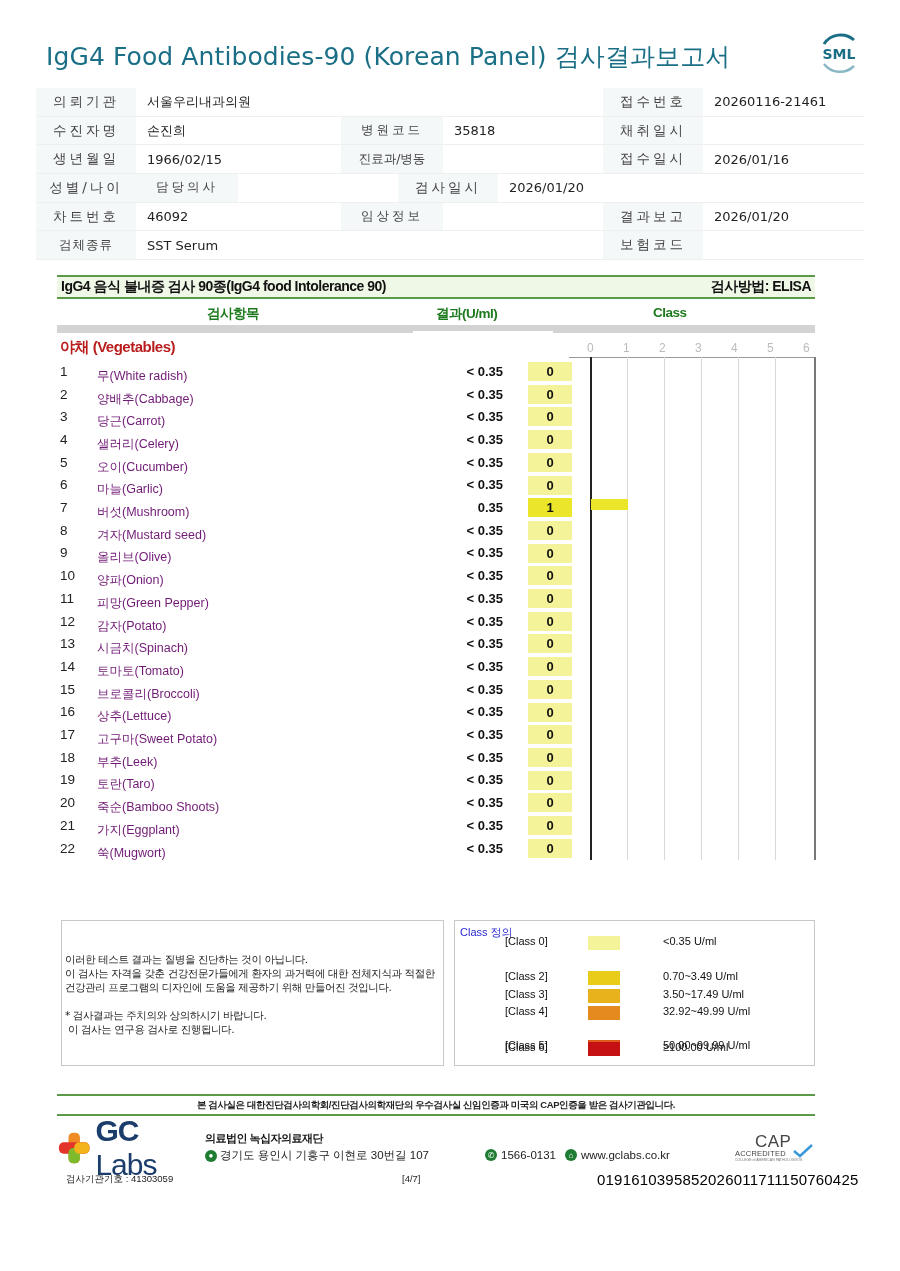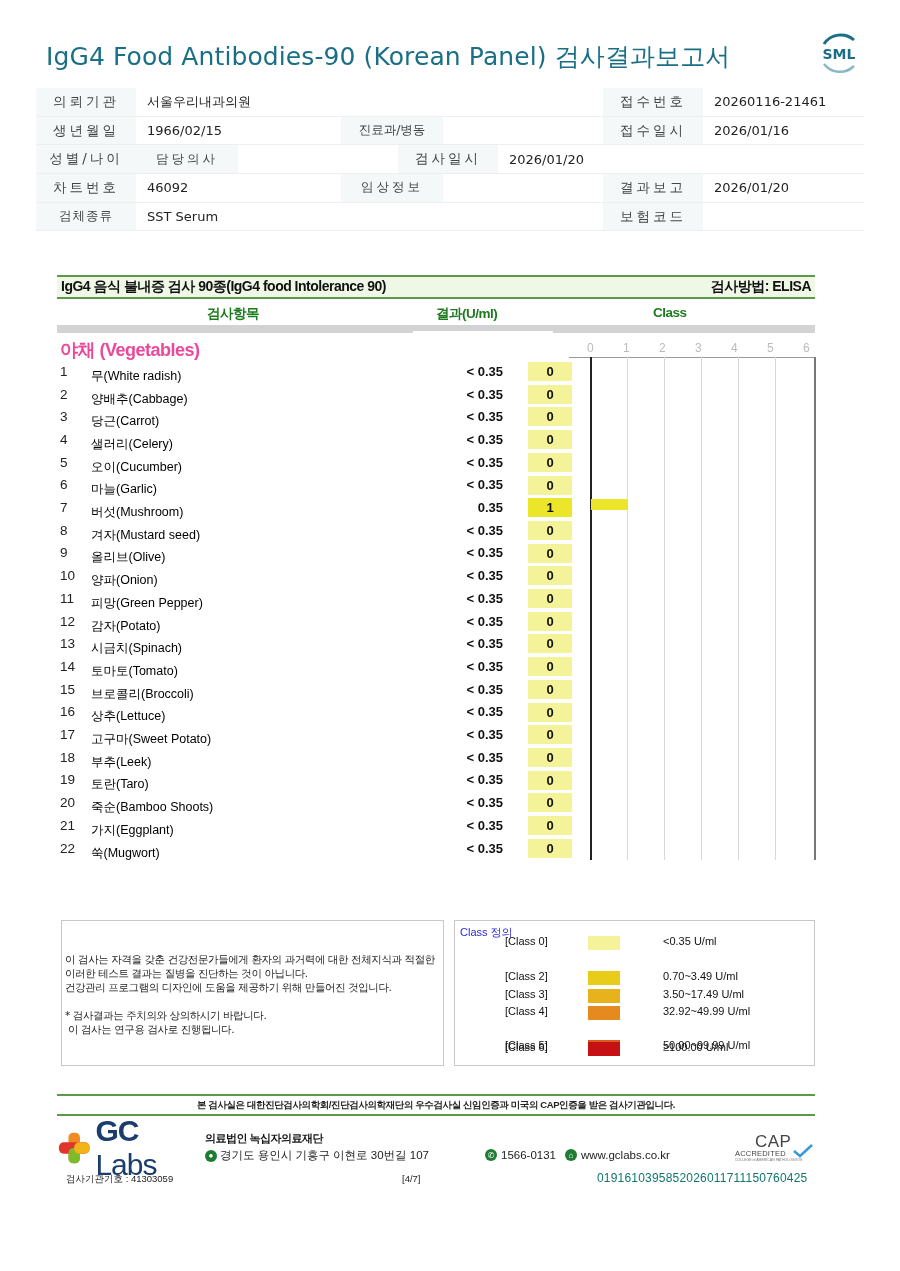--- a/index.html
+++ b/index.html
@@ -13,27 +13,27 @@
   .info-row .val { height: 100%; display: flex; align-items: center; padding-left: 11px; color: #222; font-size: 13px; font-family: "DejaVu Sans", sans-serif; }
   .lbl.a { width: 100px; } .val.a { width: 205px; }
   .lbl.b { width: 102px; letter-spacing: 3px; font-size: 12.5px; } .val.b { width: 160px; }
   .lbl.c { width: 100px; text-align: center; } .val.c { width: 161px; }
   .info-row .lbl.sm { font-size: 12.5px; letter-spacing: 1px; }
 
   .panel-head { position: absolute; left: 57px; top: 275px; width: 758px; height: 24px; background: #eff7e6; border-top: 2px solid #5c9a4a; border-bottom: 2px solid #5c9a4a; display: flex; align-items: center; justify-content: space-between; padding: 0 4px; font-weight: bold; font-size: 14px; color: #111; letter-spacing: -0.5px; }
   .col-head { position: absolute; top: 305px; font-weight: bold; font-size: 13.5px; color: #1d7a1d; letter-spacing: -0.5px; }
   .gray-bar { position: absolute; left: 57px; top: 325px; width: 758px; height: 8px; background: #d3d3d3; }
   .gray-bar .white-cut { position: absolute; left: 356px; top: 6px; width: 140px; height: 2px; background: #fff; }
-  .section { position: absolute; left: 60px; top: 338px; font-weight: bold; font-size: 18px; color: #ec4899; letter-spacing: -0.5px; }
+  .section { position: absolute; left: 60px; top: 338px; font-weight: bold; font-size: 15px; color: #b91c1c; letter-spacing: -0.5px; }
   .ticks { position: absolute; top: 341px; font-size: 12px; color: #bbb; }
 
   .rows { position: absolute; left: 57px; top: 360px; width: 520px; }
   .row { position: absolute; left: 0; height: 22.7px; display: flex; align-items: center; width: 520px; font-size: 12.5px; }
   .row .num { position: absolute; left: 3px; width: 22px; font-size: 13.5px; color: #222; }
-  .row .name { position: absolute; left: 34px; color: #000000; font-size: 12.5px; margin-top: 10px; }
+  .row .name { position: absolute; left: 40px; color: #701a75; font-size: 12.5px; margin-top: 10px; }
   .row .res { position: absolute; left: 380px; width: 66px; text-align: right; font-weight: bold; font-size: 13px; color: #111; }
   .row .cls { position: absolute; left: 471px; width: 44px; height: 19px; top: 2px; display: flex; align-items: center; justify-content: center; font-weight: bold; font-size: 13px; color: #111; }
 
   .chart { position: absolute; left: 569px; top: 357px; width: 246px; height: 503px; }
   .chart .topline { position: absolute; left: 0; top: 0; width: 246px; height: 1px; background: #999; }
   .chart .axis0 { position: absolute; left: 21px; top: 0; width: 1.5px; height: 503px; background: #222; }
   .chart .grid { position: absolute; top: 0; width: 1px; height: 503px; background: #d8d8d8; }
   .chart .rightedge { position: absolute; left: 245px; top: 0; width: 1.5px; height: 503px; background: #777; }
   .bar { position: absolute; height: 11px; }
 
@@ -57,40 +57,48 @@
   .address { position: absolute; left: 205px; top: 1148px; font-size: 11.5px; color: #222; display: flex; align-items: center; gap: 3px; }
   .green-dot { display: inline-flex; width: 12px; height: 12px; border-radius: 50%; background: #1e7d32; align-items: center; justify-content: center; color: #fff; font-size: 8px; }
   .phone { position: absolute; left: 485px; top: 1149px; font-size: 11.5px; color: #222; display: flex; align-items: center; gap: 4px; }
   .website { position: absolute; left: 565px; top: 1149px; font-size: 11.5px; color: #222; display: flex; align-items: center; gap: 4px; }
   .cap-logo { position: absolute; left: 735px; top: 1132px; width: 78px; height: 34px; }
   .cap-logo .cap { position: absolute; left: 20px; top: 0; font-size: 17px; color: #444; letter-spacing: 0.5px; }
   .cap-logo .acc { position: absolute; left: 0; top: 17px; font-size: 7.5px; color: #444; letter-spacing: 0.2px; }
   .cap-logo .col { position: absolute; left: 0; top: 26px; font-size: 3.5px; color: #777; }
   .lab-no { position: absolute; left: 66px; top: 1173px; font-size: 9.5px; color: #222; }
   .page-no { position: absolute; left: 402px; top: 1173px; font-size: 9.5px; color: #222; }
-  .barcode { position: absolute; left: 597px; top: 1171px; font-size: 12px; color: #0f766e; letter-spacing: 0.2px; }
+  .barcode { position: absolute; left: 597px; top: 1171px; font-size: 15px; color: #000000; letter-spacing: 0.2px; }
 </style>
 </head>
 <body>
 
 <div class="title">IgG4 Food Antibodies-90 (Korean Panel) 검사결과보고서</div>
 <svg class="sml-logo" viewBox="0 0 46 46">
   <path d="M8 14 A20 20 0 0 1 38 10" stroke="#1a6f86" stroke-width="3" fill="none"></path>
   <path d="M8 34 A20 20 0 0 0 38 36" stroke="#8ab8c4" stroke-width="2.5" fill="none"></path>
   <text x="23" y="29" text-anchor="middle" font-family="DejaVu Sans, sans-serif" font-weight="bold" font-size="14" fill="#1a6f86">SML</text>
 </svg>
 
 <div class="info" id="info">
     <div class="info-row">
       <div class="lbl a">의뢰기관</div>
       <div class="val a">서울우리내과의원</div>
       <div class="lbl b" style="background: rgb(255, 255, 255);"></div>
       <div class="val b"></div>
       <div class="lbl c">접수번호</div>
       <div class="val c">20260116-21461</div>
+    </div>
+    <div class="info-row">
+      <div class="lbl a">수진자명</div>
+      <div class="val a">손진희</div>
+      <div class="lbl b">병원코드</div>
+      <div class="val b">35818</div>
+      <div class="lbl c">채취일시</div>
+      <div class="val c"></div>
     </div>
     <div class="info-row">
       <div class="lbl a">생년월일</div>
       <div class="val a">1966/02/15</div>
       <div class="lbl b" style="letter-spacing: 0px;">진료과/병동</div>
       <div class="val b"></div>
       <div class="lbl c">접수일시</div>
       <div class="val c">2026/01/16</div>
     </div>
     <div class="info-row">
@@ -280,22 +288,22 @@
   <div class="rightedge"></div>
 <div class="grid" style="left: 58px;"></div>
     <div class="grid" style="left: 95px;"></div>
     <div class="grid" style="left: 132px;"></div>
     <div class="grid" style="left: 169px;"></div>
     <div class="grid" style="left: 206px;"></div>
     <div class="bar" style="left: 22px; width: 37px; top: 142.2px; background: rgb(235, 230, 42);"></div>
   </div>
 
 <div class="note-box" id="notes">
+    <p>이러한 테스트 결과는 질병을 진단하는 것이 아닙니다.</p>
     <p>이 검사는 자격을 갖춘 건강전문가들에게 환자의 과거력에 대한 전체지식과 적절한</p>
-    <p>이러한 테스트 결과는 질병을 진단하는 것이 아닙니다.</p>
     <p>건강관리 프로그램의 디자인에 도움을 제공하기 위해 만들어진 것입니다.</p>
     <p style="height: 14px;"></p>
     <p>* 검사결과는 주치의와 상의하시기 바랍니다.</p>
     <p> 이 검사는 연구용 검사로 진행됩니다.</p>
   </div>
 
 <div class="legend-box" id="legend">
   <div class="legend-title">Class 정의</div>
 <div class="leg-row" style="top: 14px;">
       <span class="lname">[Class 0]</span>

